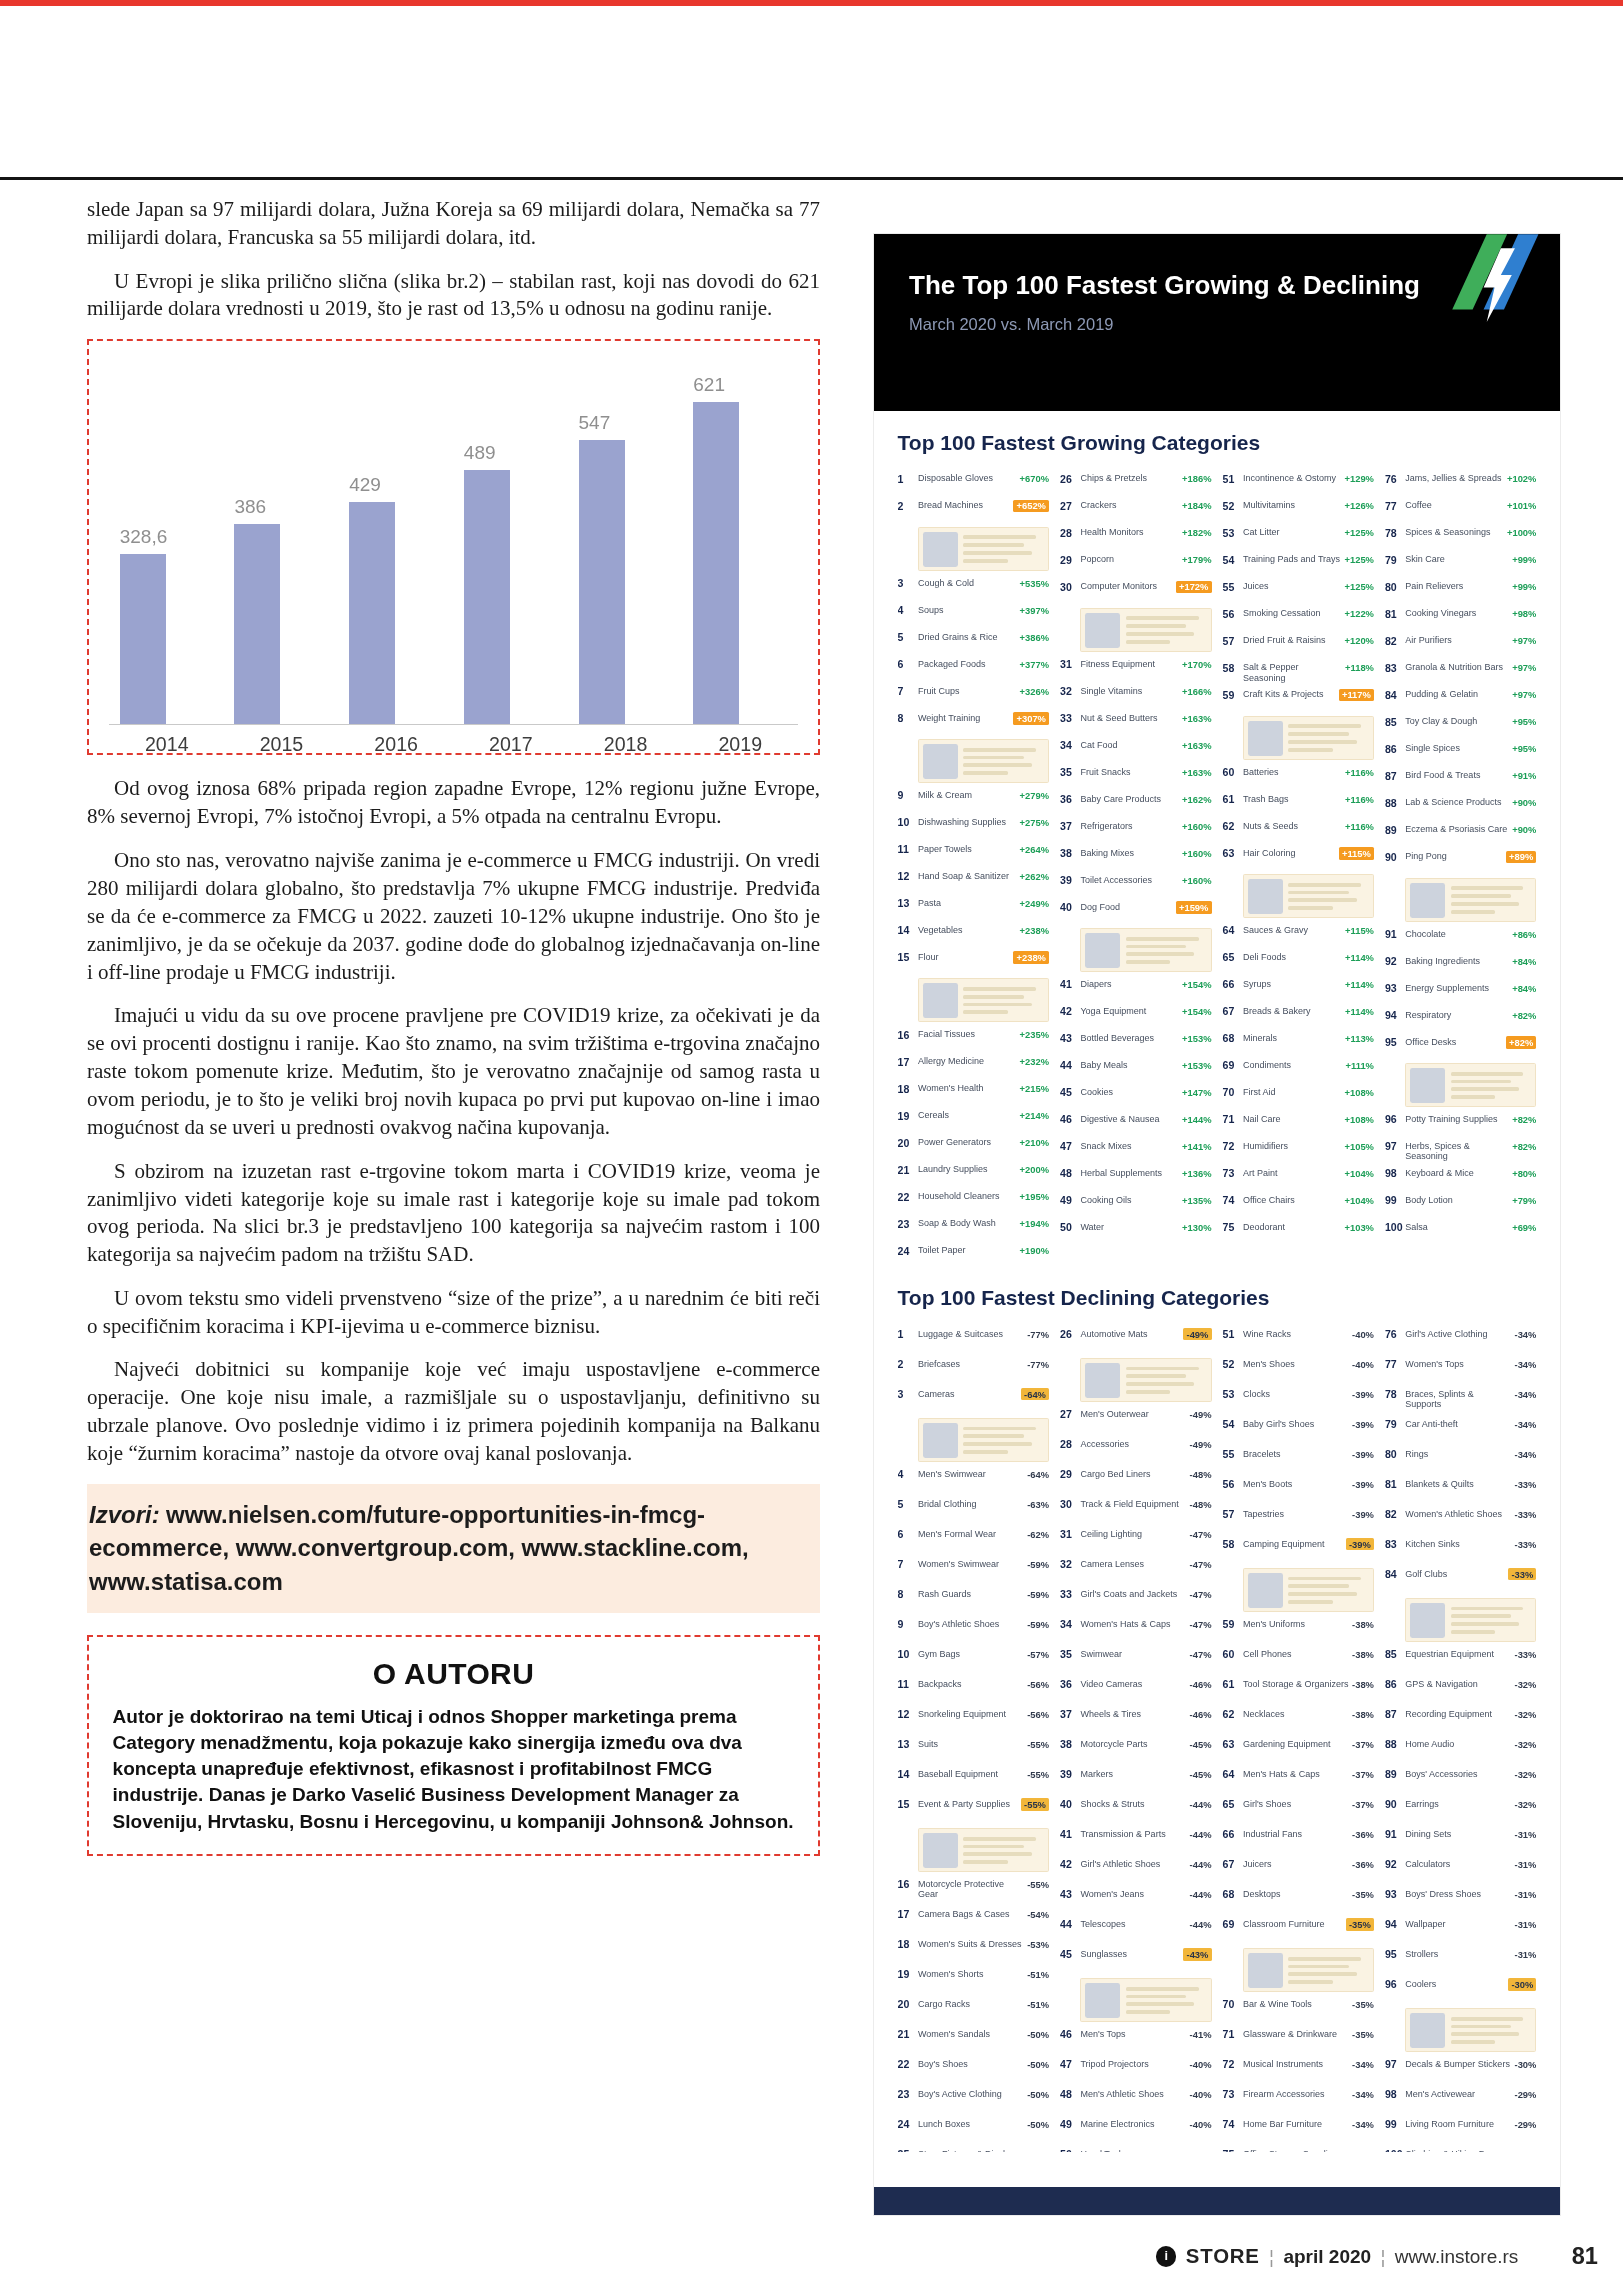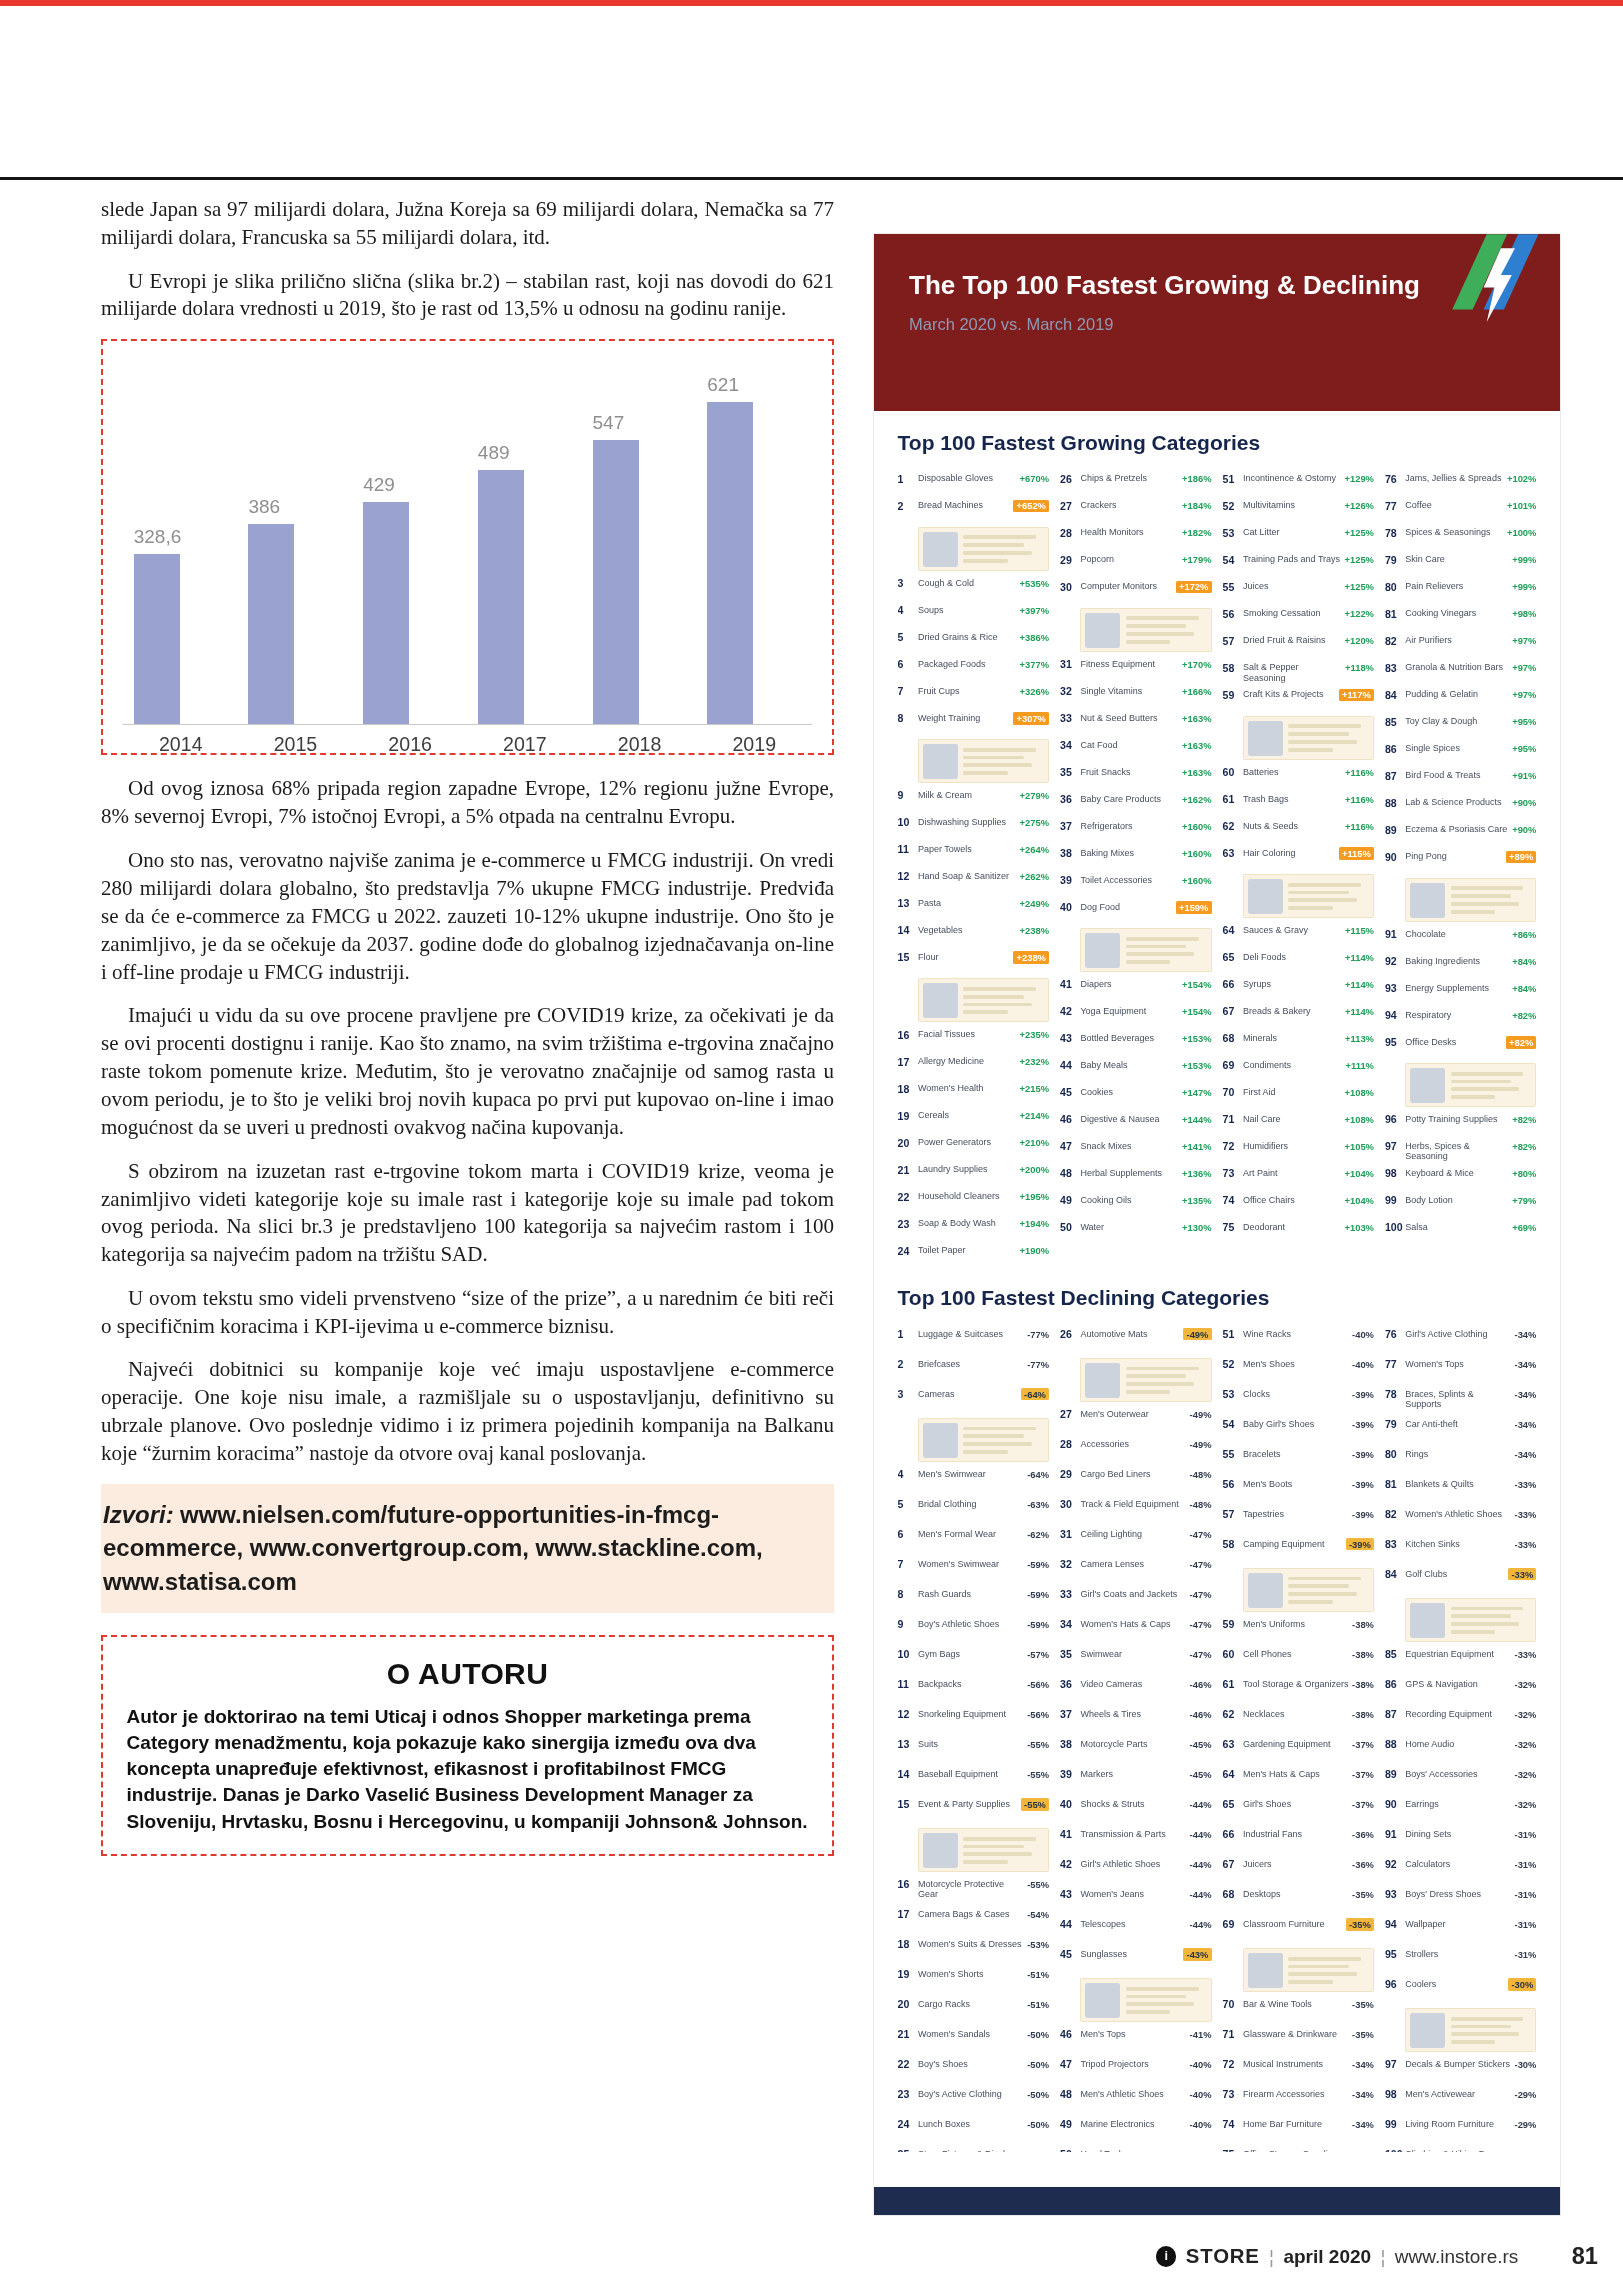--- a/index.html
+++ b/index.html
@@ -2,21 +2,21 @@
 <html style="font-size:12.6px"><head>
 <meta charset="utf-8">
 <style>
   html,body{margin:0;padding:0;background:#ffffff;}
   .page{position:relative;width:1623px;height:2295px;background:#fff;overflow:hidden;
         font-family:"Liberation Serif",serif;color:#1c1c1c;}
   .top-red{position:absolute;top:0;left:0;right:0;height:5.5px;background:#e8372c;}
   .top-rule{position:absolute;top:177px;left:0;right:0;height:3.1px;background:#141414;}
 
   
-  .left-col{position:absolute;left:101px;top:196px;width:733px;}
+  .left-col{position:absolute;left:87px;top:196px;width:733px;}
   .body-p{font-size:21px;line-height:1.33;text-align:justify;margin:0 0 15.7px 0;text-indent:27px;}
   .body-p.no-indent{text-indent:0;}
 
   
   .chart-box{margin:4.7px 0 20.4px 0;border:2.4px dashed #e03a2f;padding:28px 20.4px 17.3px 20.4px;
              height:416px;box-sizing:border-box;background:#fff;}
   .chart-bars{height:355px;display:flex;align-items:flex-end;justify-content:space-around;
               border-bottom:1.6px solid #c9c9c9;font-family:"Liberation Sans",sans-serif;}
   .bar-group{display:flex;flex-direction:column;width:94px;}
   .bar-value{font-size:19px;color:#8f8f8f;margin-bottom:6.3px;}
@@ -35,21 +35,21 @@
   .author-box h2{margin:0 0 12.6px 0;font-family:"Liberation Sans",sans-serif;font-size:30px;
                  font-weight:800;letter-spacing:0.4px;color:#111;text-align:center;}
   .author-box p{margin:0;font-family:"Liberation Sans",sans-serif;font-weight:bold;
                 font-size:19px;line-height:1.38;color:#111;}
 
   
   .infographic{position:absolute;left:873px;top:233px;width:688px;height:1983px;
                background:#fff;border:0.8px solid #ececec;box-sizing:border-box;
                font-family:"Liberation Sans",sans-serif;display:flex;flex-direction:column;
                overflow:hidden;}
-  .ig-header{position:relative;background:#7f1d1d;color:#fff;padding:35px 35px 0 35px;
+  .ig-header{position:relative;background:#000000;color:#fff;padding:35px 35px 0 35px;
              height:177px;box-sizing:border-box;flex:none;}
   .ig-title span{display:block;font-size:26px;font-weight:bold;line-height:1.28;}
   .ig-subtitle{margin-top:12.6px;font-size:16.5px;color:#8d99b5;}
   .ig-logo{position:absolute;right:20.4px;top:0;}
 
   .ig-section{padding:20.4px 23.6px 0 23.6px;flex:none;}
   .ig-section h3{margin:0 0 15.7px 0;font-size:21px;font-weight:bold;color:#16254c;}
   .cat-grid{display:flex;gap:11px;overflow:hidden;}
   .grid-growing{height:795px;}
   .grid-declining{height:826px;}

